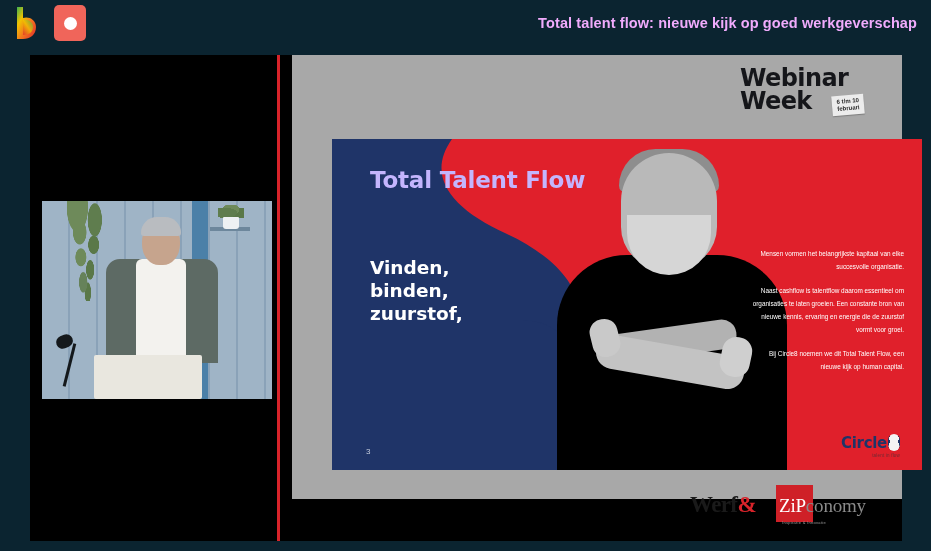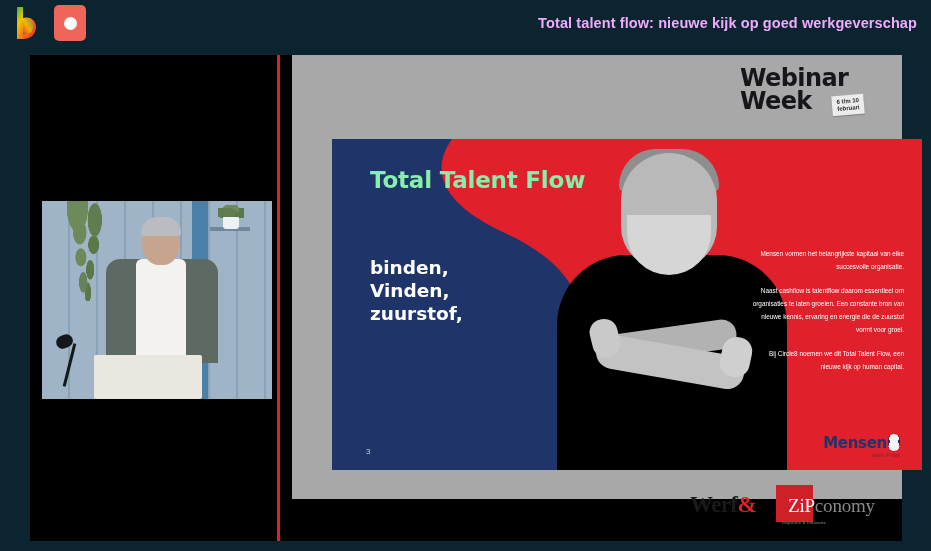--- a/index.html
+++ b/index.html
@@ -261,21 +261,21 @@
   .slide-navy-bottomleft {
     position: absolute;
     left: 0; bottom: 0;
     width: 250px; height: 150px;
     background: #1f3468;
     border-radius: 0 60px 0 0;
   }
   .slide-title {
     position: absolute;
     left: 38px; top: 28px;
-    color: #86efac;
+    color: #c4b5fd;
     font-size: 23px;
     font-weight: bold;
     letter-spacing: -.2px;
     font-family: "DejaVu Sans", sans-serif;
   }
   .slide-sub {
     position: absolute;
     left: 38px; top: 117px;
     color: #ffffff;
     font-size: 18.5px;
@@ -432,21 +432,21 @@
     width: 37px; height: 37px;
     background: #cf2027;
   }
   .zip-text {
     position: relative;
     z-index: 2;
     font-family: "Liberation Serif", serif;
     font-size: 19px;
     color: #8a8a8a;
     letter-spacing: -.2px;
-    padding-left: 12px;
+    padding-left: 3px;
     padding-bottom: 8px;
     white-space: nowrap;
   }
   .zip-text .zip-white { color: #ffffff; }
   .zip-tag {
     position: absolute;
     left: 6px; bottom: 0;
     font-size: 4px;
     color: #9a9a9a;
     letter-spacing: .3px;
@@ -536,35 +536,35 @@
         <div class="sp-beard"></div>
         <div class="sp-armR"></div>
         <div class="sp-armL"></div>
         <div class="sp-handR"></div>
         <div class="sp-handL"></div>
       </div>
 
       <div class="slide-title">Total Talent Flow</div>
 
       <div class="slide-sub">
+        <div>Vinden,</div>
         <div>binden,</div>
-        <div>Vinden,</div>
         <div>zuurstof,</div>
       </div>
 
       <div class="slide-body">
         <p>Mensen vormen het belangrijkste kapitaal van elke succesvolle organisatie.</p>
         <p>Naast cashflow is talentflow daarom essentieel om organisaties te laten groeien. Een constante bron van nieuwe kennis, ervaring en energie die de zuurstof vormt voor groei.</p>
         <p>Bij Circle8 noemen we dit Total Talent Flow, een nieuwe kijk op human capital.</p>
       </div>
 
       <div class="slide-num">3</div>
 
       <div class="circle8">
-        <span class="c8-word">Mensen</span><span class="c8-mark"></span>
+        <span class="c8-word">Circle</span><span class="c8-mark"></span>
         <div class="c8-tag">talent in flow</div>
       </div>
     </div>
 
     <div class="footer-logos">
       <div class="logo-werf"><span>Werf</span><span class="amp">&amp;</span></div>
       <div class="logo-zip">
         <span class="zip-square"></span>
         <span class="zip-text"><span class="zip-white">ZiP</span><span>conomy</span></span>
         <span class="zip-tag">Inspiratie &amp; Innovatie</span>

